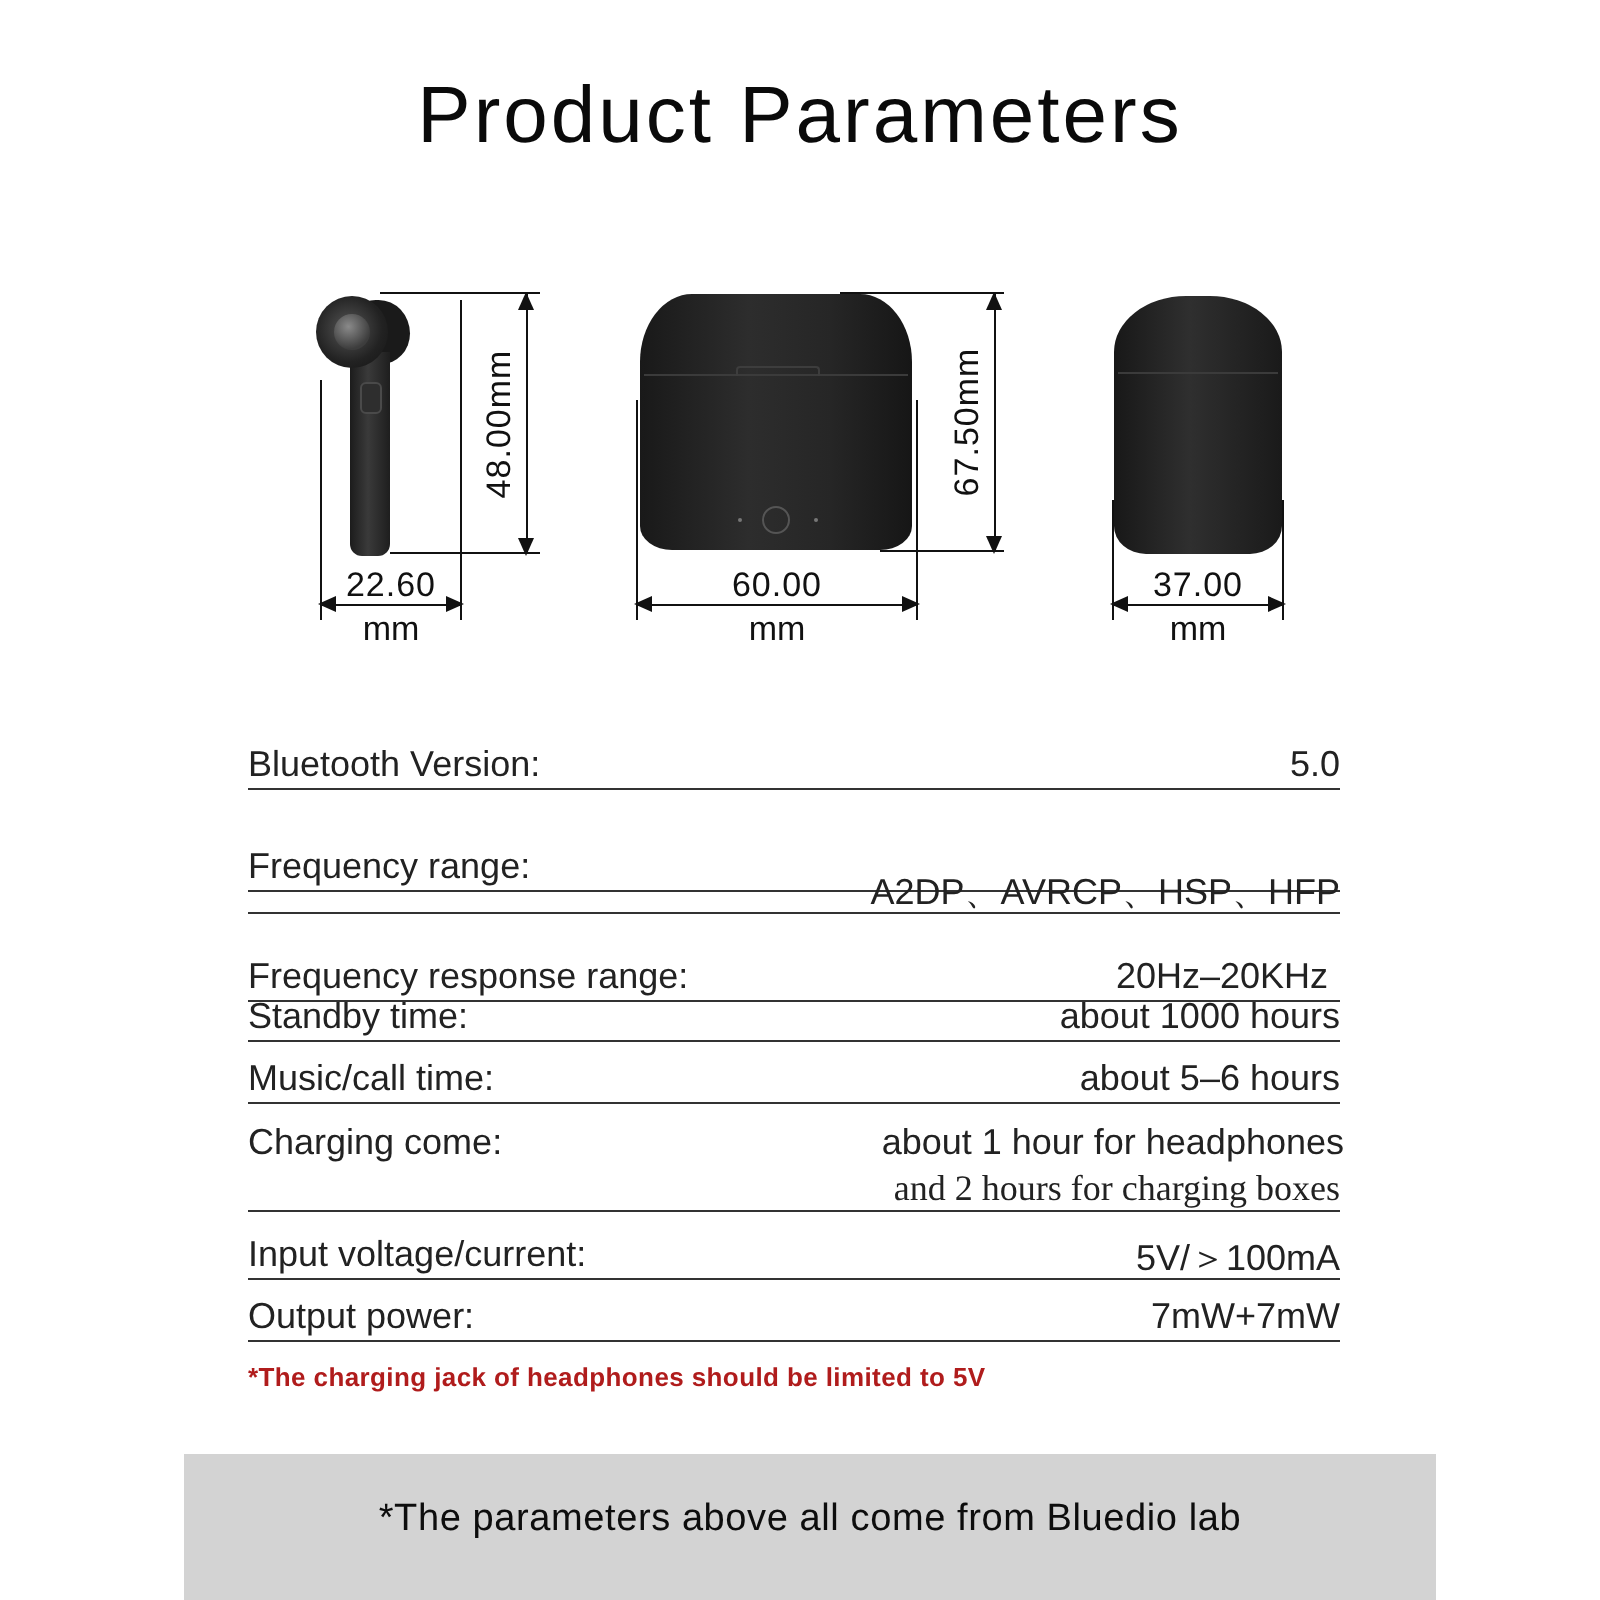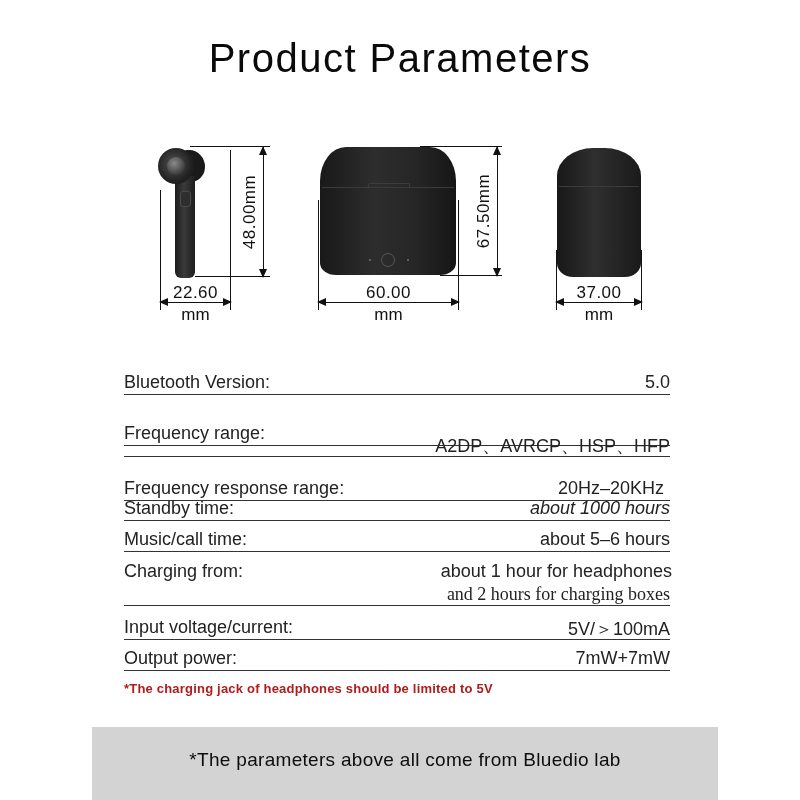--- a/index.html
+++ b/index.html
@@ -135,28 +135,28 @@
   </div>
   <div class="spec-row" style="top:432px;height:24px;">
     <span class="spec-value" style="top:2px;">A2DP、AVRCP、HSP、HFP</span>
   </div>
   <div class="spec-row" style="top:464px;height:24px;margin-top:12px;">
     <span class="spec-label" style="top:2px;">Frequency response range:</span>
     <span class="spec-value" style="top:2px;right:6px;">20Hz–20KHz</span>
   </div>
   <div class="spec-row" style="top:496px;height:24px;">
     <span class="spec-label" style="top:2px;">Standby time:</span>
-    <span class="spec-value" style="top:2px;font-style:italic;">about 1000 hours</span>
+    <span class="spec-value" style="top:2px;">about 1000 hours</span>
   </div>
   <div class="spec-row" style="top:527px;height:24px;">
     <span class="spec-label" style="top:2px;">Music/call time:</span>
     <span class="spec-value" style="top:2px;">about 5–6 hours</span>
   </div>
   <div class="spec-row" style="top:559px;height:46px;">
-    <span class="spec-label" style="top:2px;">Charging from:</span>
+    <span class="spec-label" style="top:2px;">Charging come:</span>
     <span class="spec-value" style="top:2px;right:-2px;">about 1 hour for headphones</span>
     <span class="spec-value" style="top:25px;font-family:Liberation Serif, serif;">and 2 hours for charging boxes</span>
   </div>
   <div class="spec-row" style="top:615px;height:24px;">
     <span class="spec-label" style="top:2px;">Input voltage/current:</span>
     <span class="spec-value" style="top:2px;">5V/＞100mA</span>
   </div>
   <div class="spec-row" style="top:646px;height:24px;">
     <span class="spec-label" style="top:2px;">Output power:</span>
     <span class="spec-value" style="top:2px;">7mW+7mW</span>

